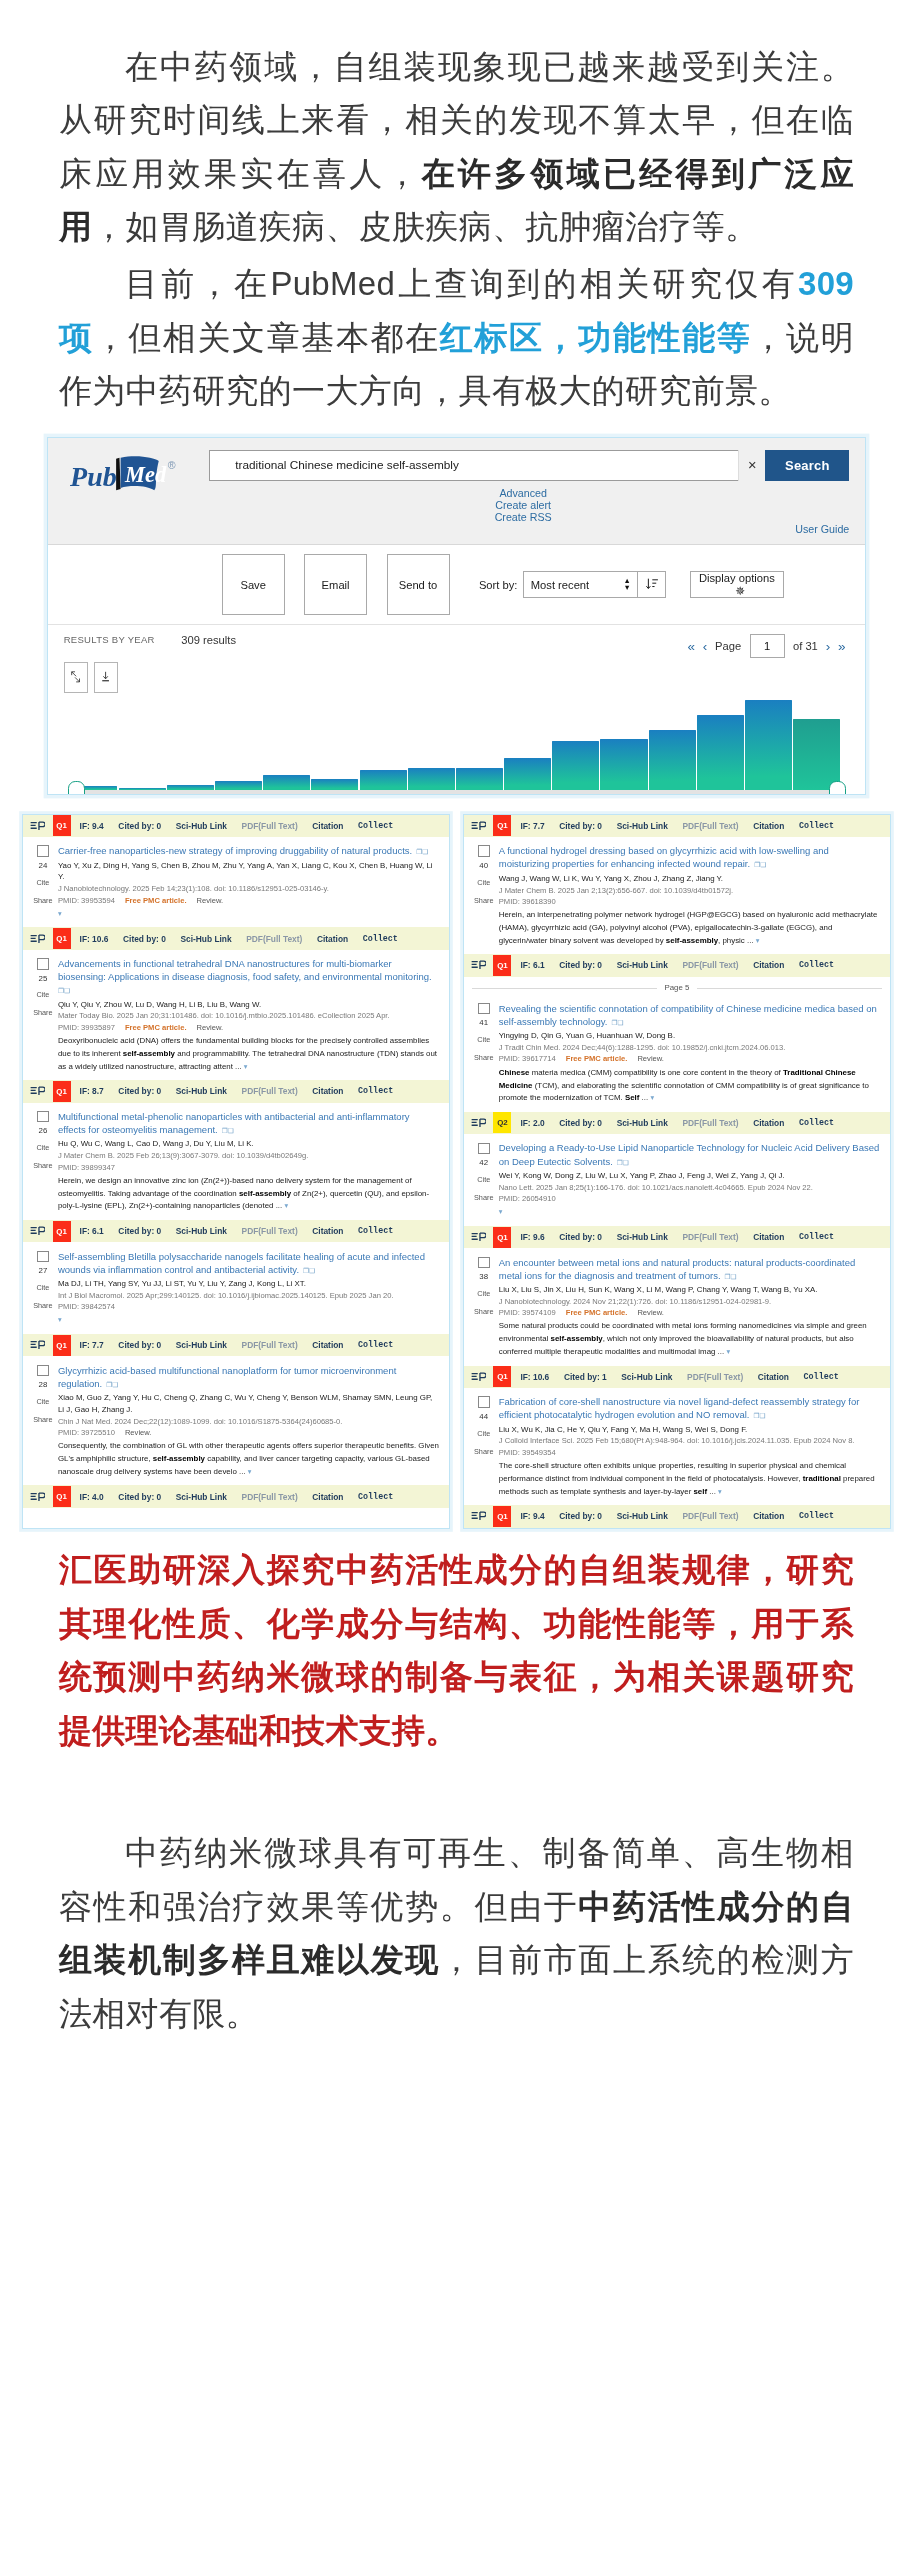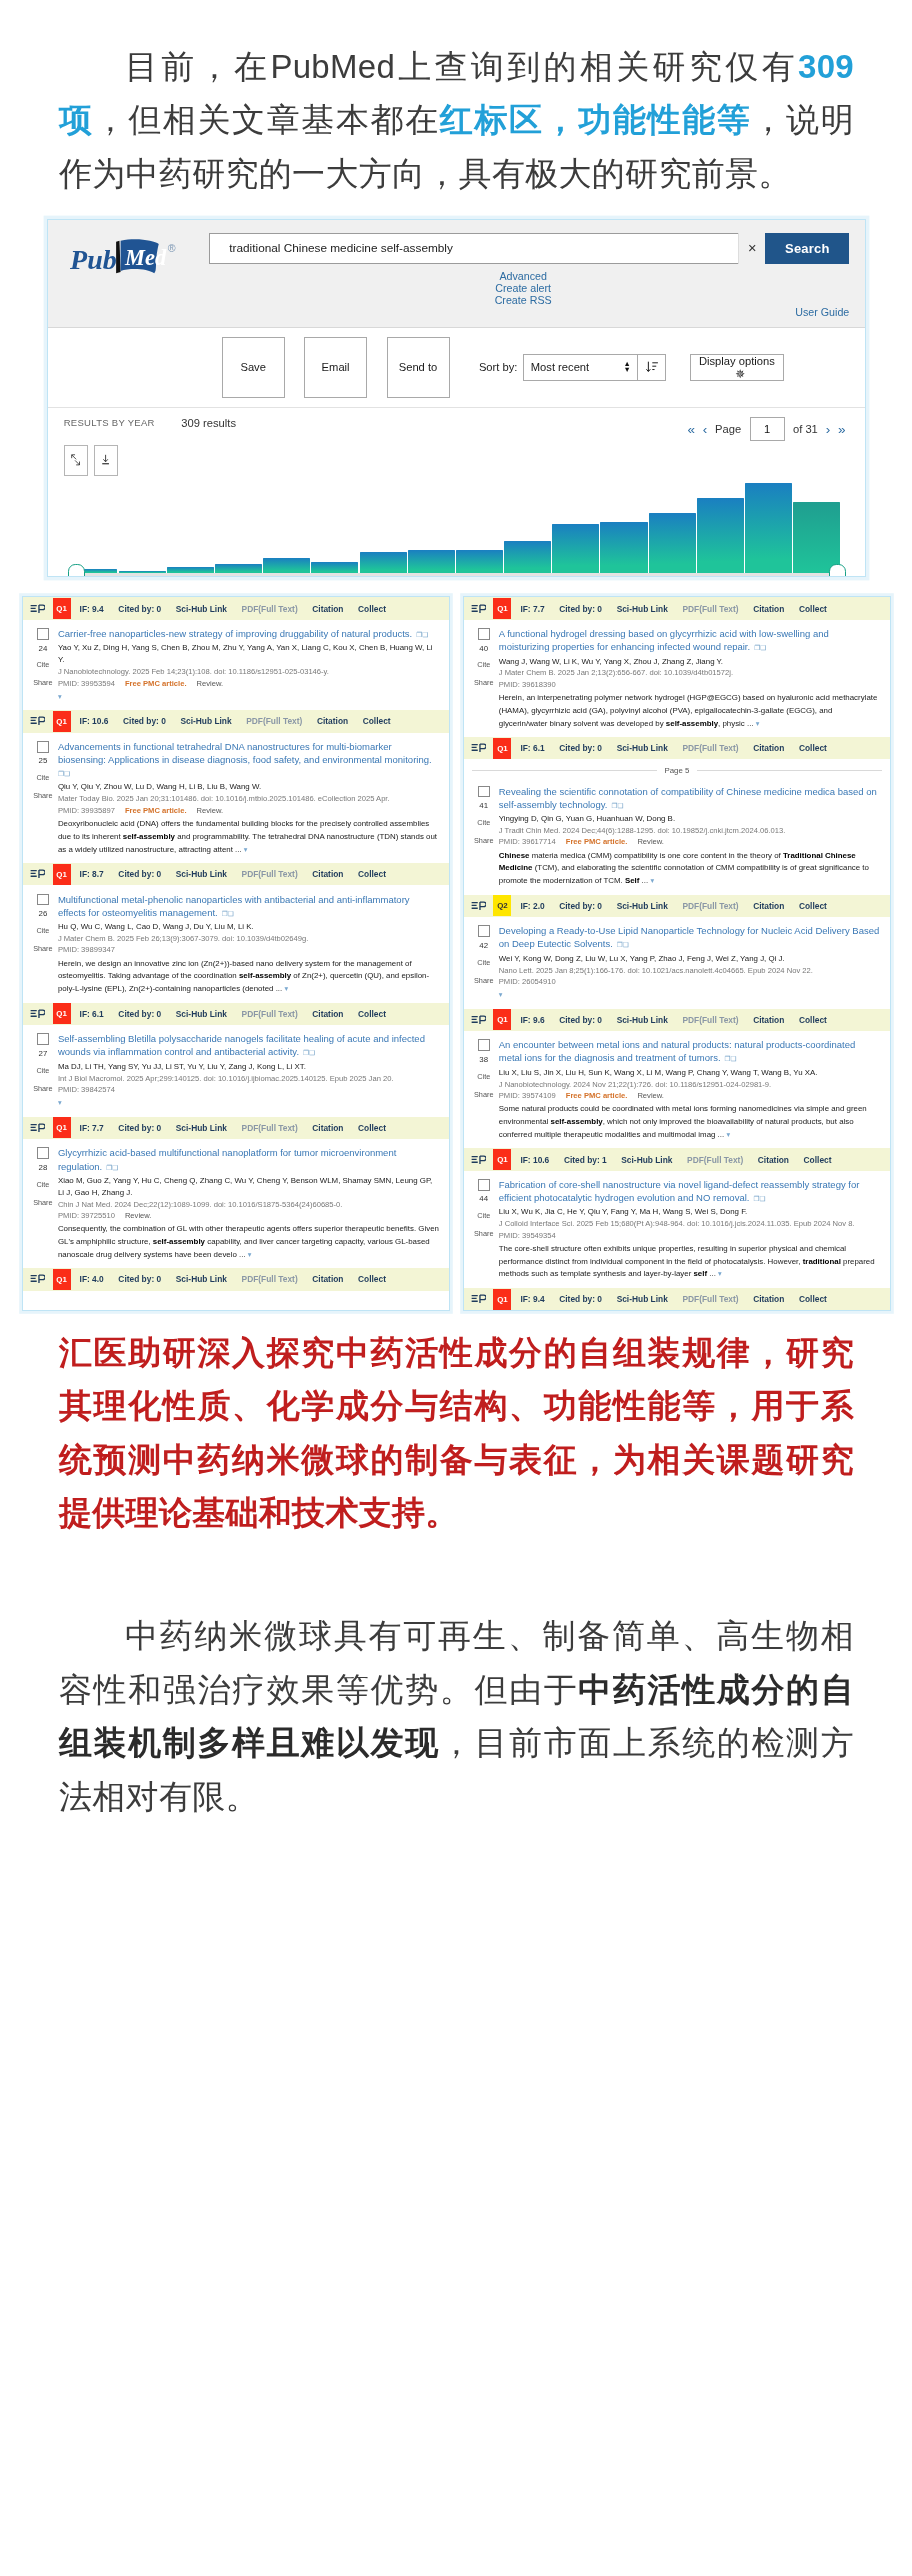--- a/index.html
+++ b/index.html
@@ -56,21 +56,21 @@
   .pm-logo svg{display:block;}
   .pm-searchcol{flex:1;padding-left:5.6px;}
   .pm-searchrow{display:flex;align-items:stretch;}
   .pm-input{
     flex:1;
     background:#fff;
     border:0.6px solid #9b9b9b;
     border-right:none;
     height:29px;
     display:flex;align-items:center;
-    padding:0 19px;
+    padding:0 25px;
     font-size:11.8px;color:#222;
     position:relative;
   }
   .pm-input .val{flex:1;}
   .pm-clear{
     width:26px;border-left:0.6px solid #ddd;
     display:flex;align-items:center;justify-content:center;
     font-size:14.6px;color:#333;font-weight:300;
   }
   .pm-searchbtn{
@@ -193,21 +193,21 @@
   .ep-logo{margin-right:7.9px;display:flex;align-items:center;}
   .ep-q{
     color:#fff;font-size:7.9px;font-weight:bold;
     width:18px;height:21px;display:flex;align-items:center;justify-content:center;
     margin-right:9px;
   }
   .ep-q.q1{background:#fb2d18;}
   .ep-q.q2{background:#ffe600;color:#333;}
   .ep-item{margin-right:14.6px;}
   .ep-item.dim{color:#8a97a6;}
-  .ep-item.last{margin-right:0;}
+  .ep-item.last{margin-right:0;font-family:Liberation Mono, monospace;}
 
   .art{display:flex;padding:7.3px 5.6px 6.7px 4.5px;}
   .art-side{
     width:30px;flex:0 0 30px;text-align:center;
     font-size:7.3px;color:#555;padding-top:1.1px;
   }
   .art-cb{
     width:9.5px;height:9.5px;border:0.6px solid #888;background:#fff;
     margin:0 auto 3.9px auto;
   }
@@ -234,20 +234,21 @@
   }
   .page-div span{padding:0 7.9px;}
   .tiny-ico{font-size:6.7px;color:#6f9fc6;margin-left:2.2px;}
 </style>
 </head>
 <body>
 
 <div class="page">
 
   <div class="prose prose-top">
+    <p><span>在中药领域，自组装现象现已越来越受到关注。从研究时间线上来看，相关的发现不算太早，但在临床应用效果实在喜人，</span><span class="b">在许多领域已经得到广泛应用</span><span>，如胃肠道疾病、皮肤疾病、抗肿瘤治疗等。</span></p>
     <p><span>目前，在PubMed上查询到的相关研究仅有</span><span class="blue">309项</span><span>，但相关文章基本都在</span><span class="blue">红标区，功能性能等</span><span>，说明作为中药研究的一大方向，具有极大的研究前景。</span></p>
   </div>
 
   <div class="shot-wrap">
    <div class="shot">
 
     <div class="pm-header">
       <div class="pm-logo">
         <svg width="129" height="43" viewBox="0 0 230 76">
           <text x="2" y="58" font-family="Liberation Serif, serif" font-size="50" font-weight="bold" fill="#205493" font-style="italic">Pub</text>

